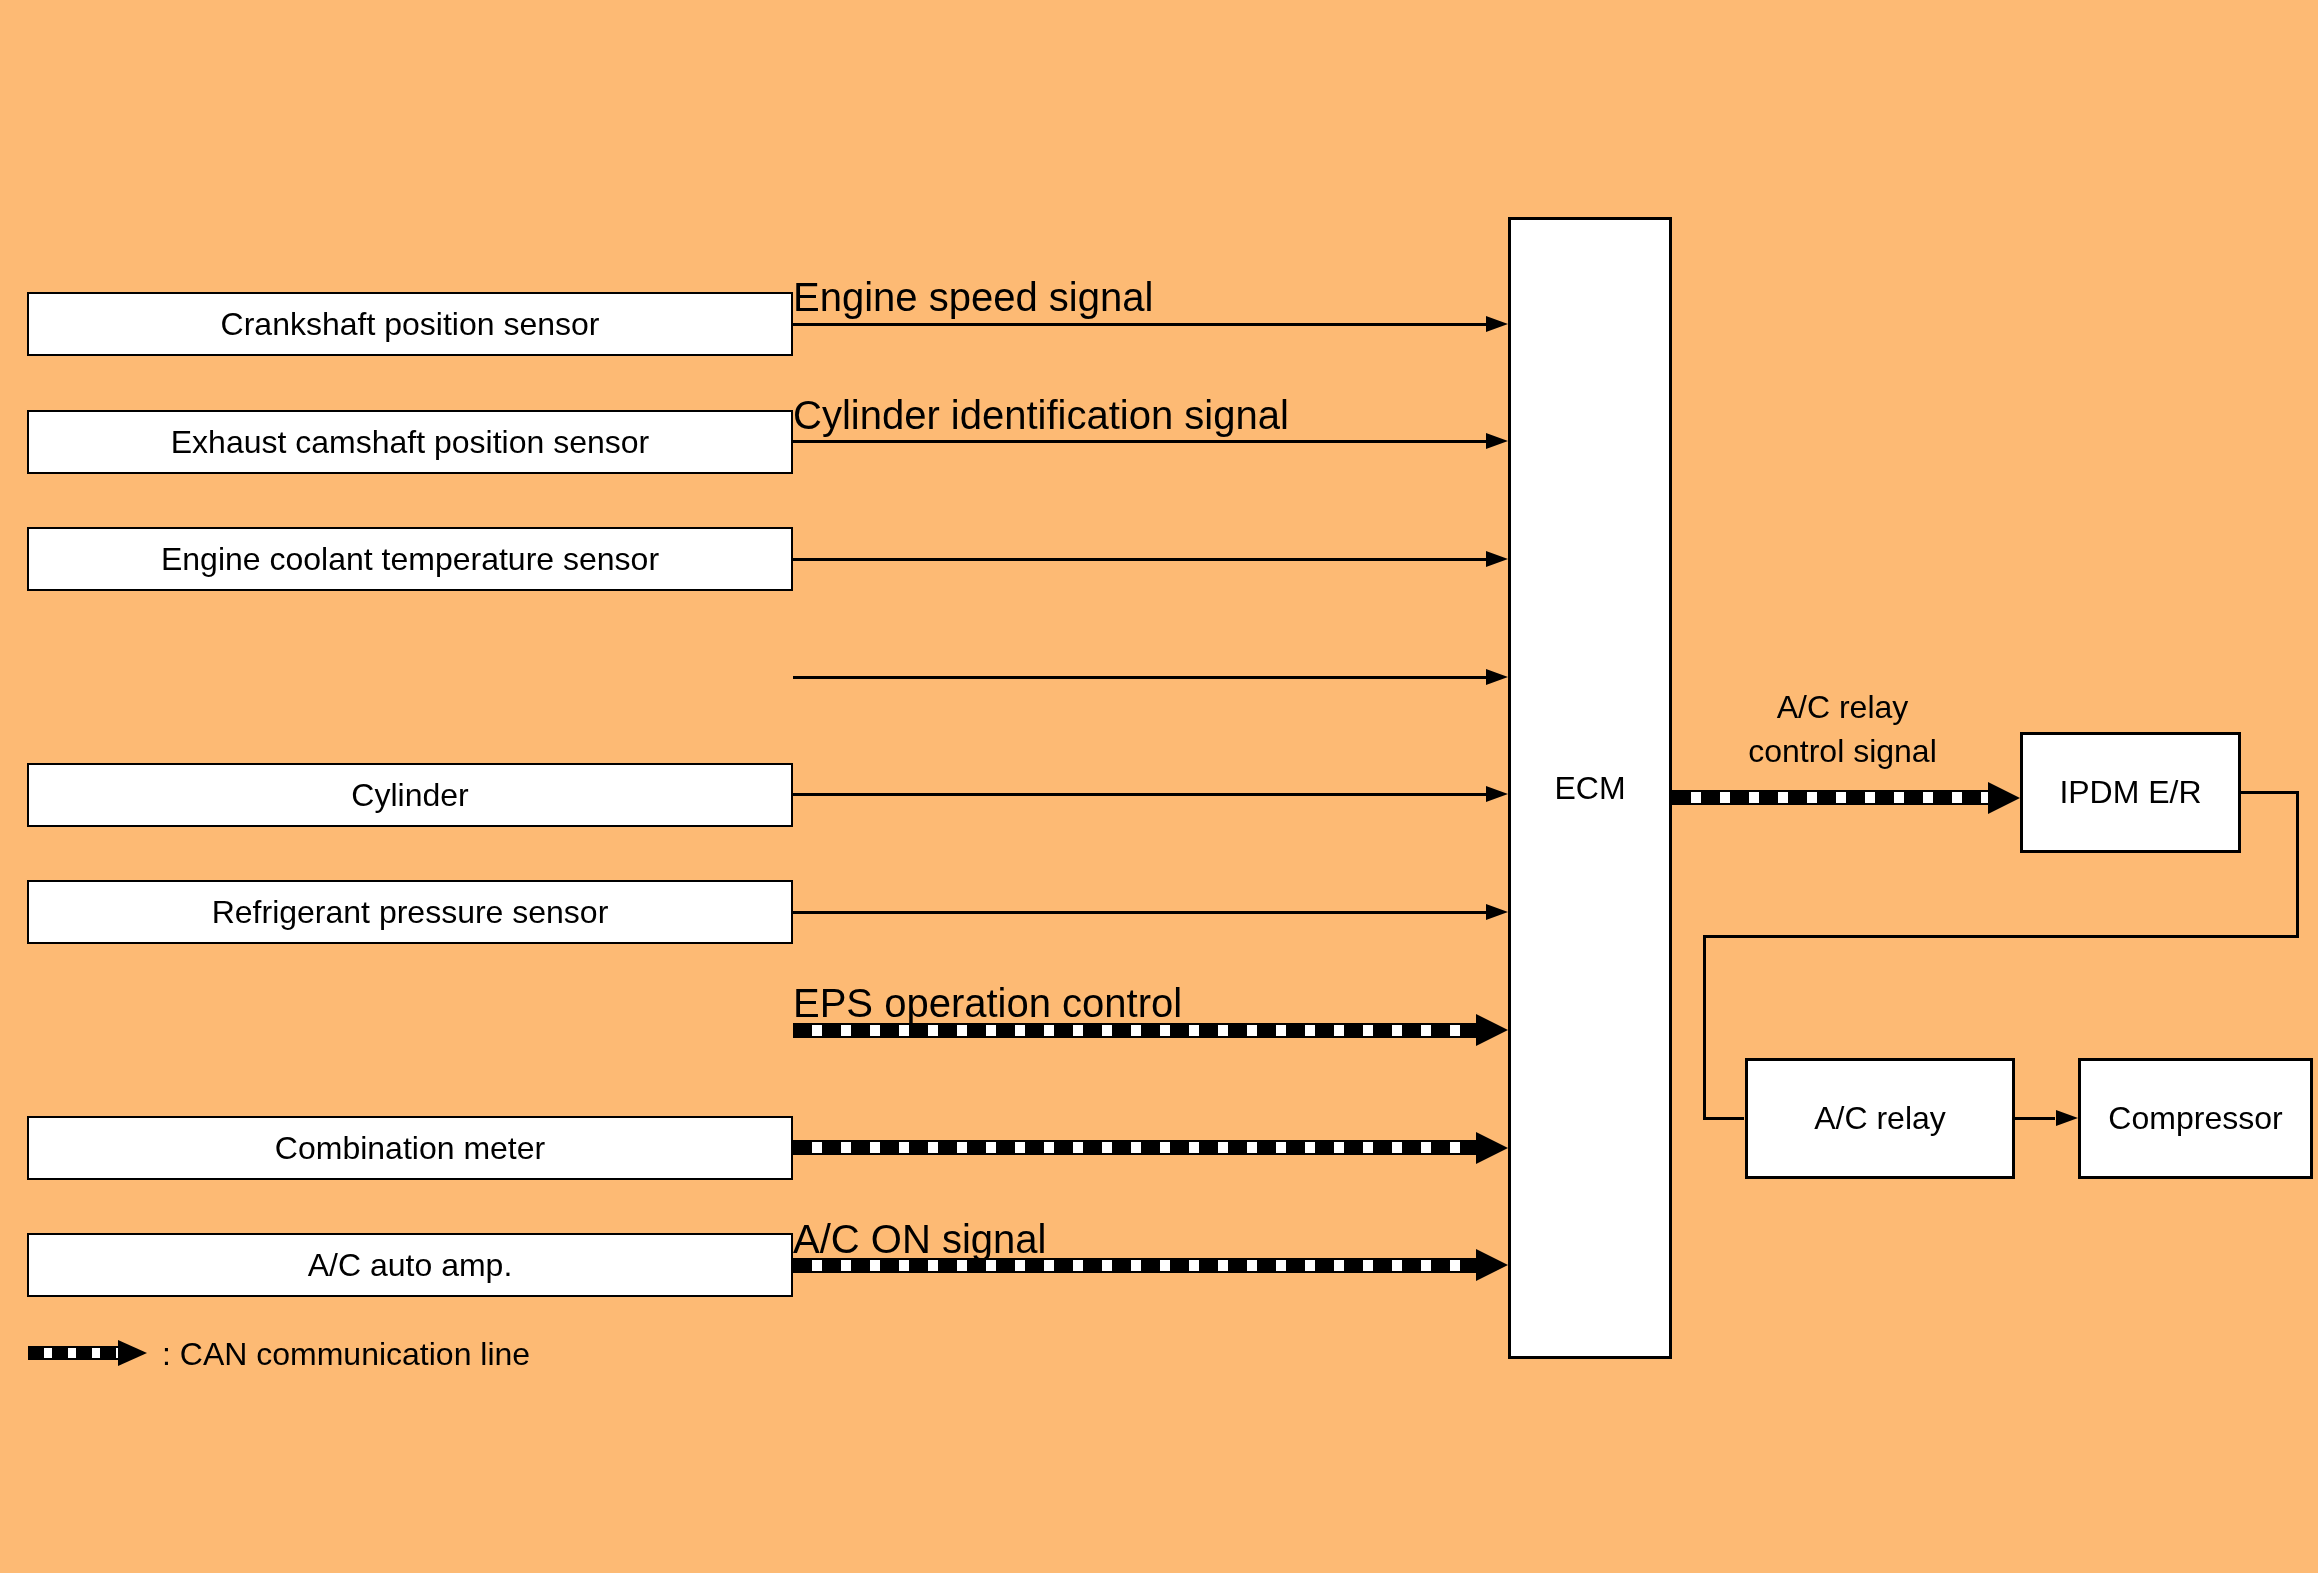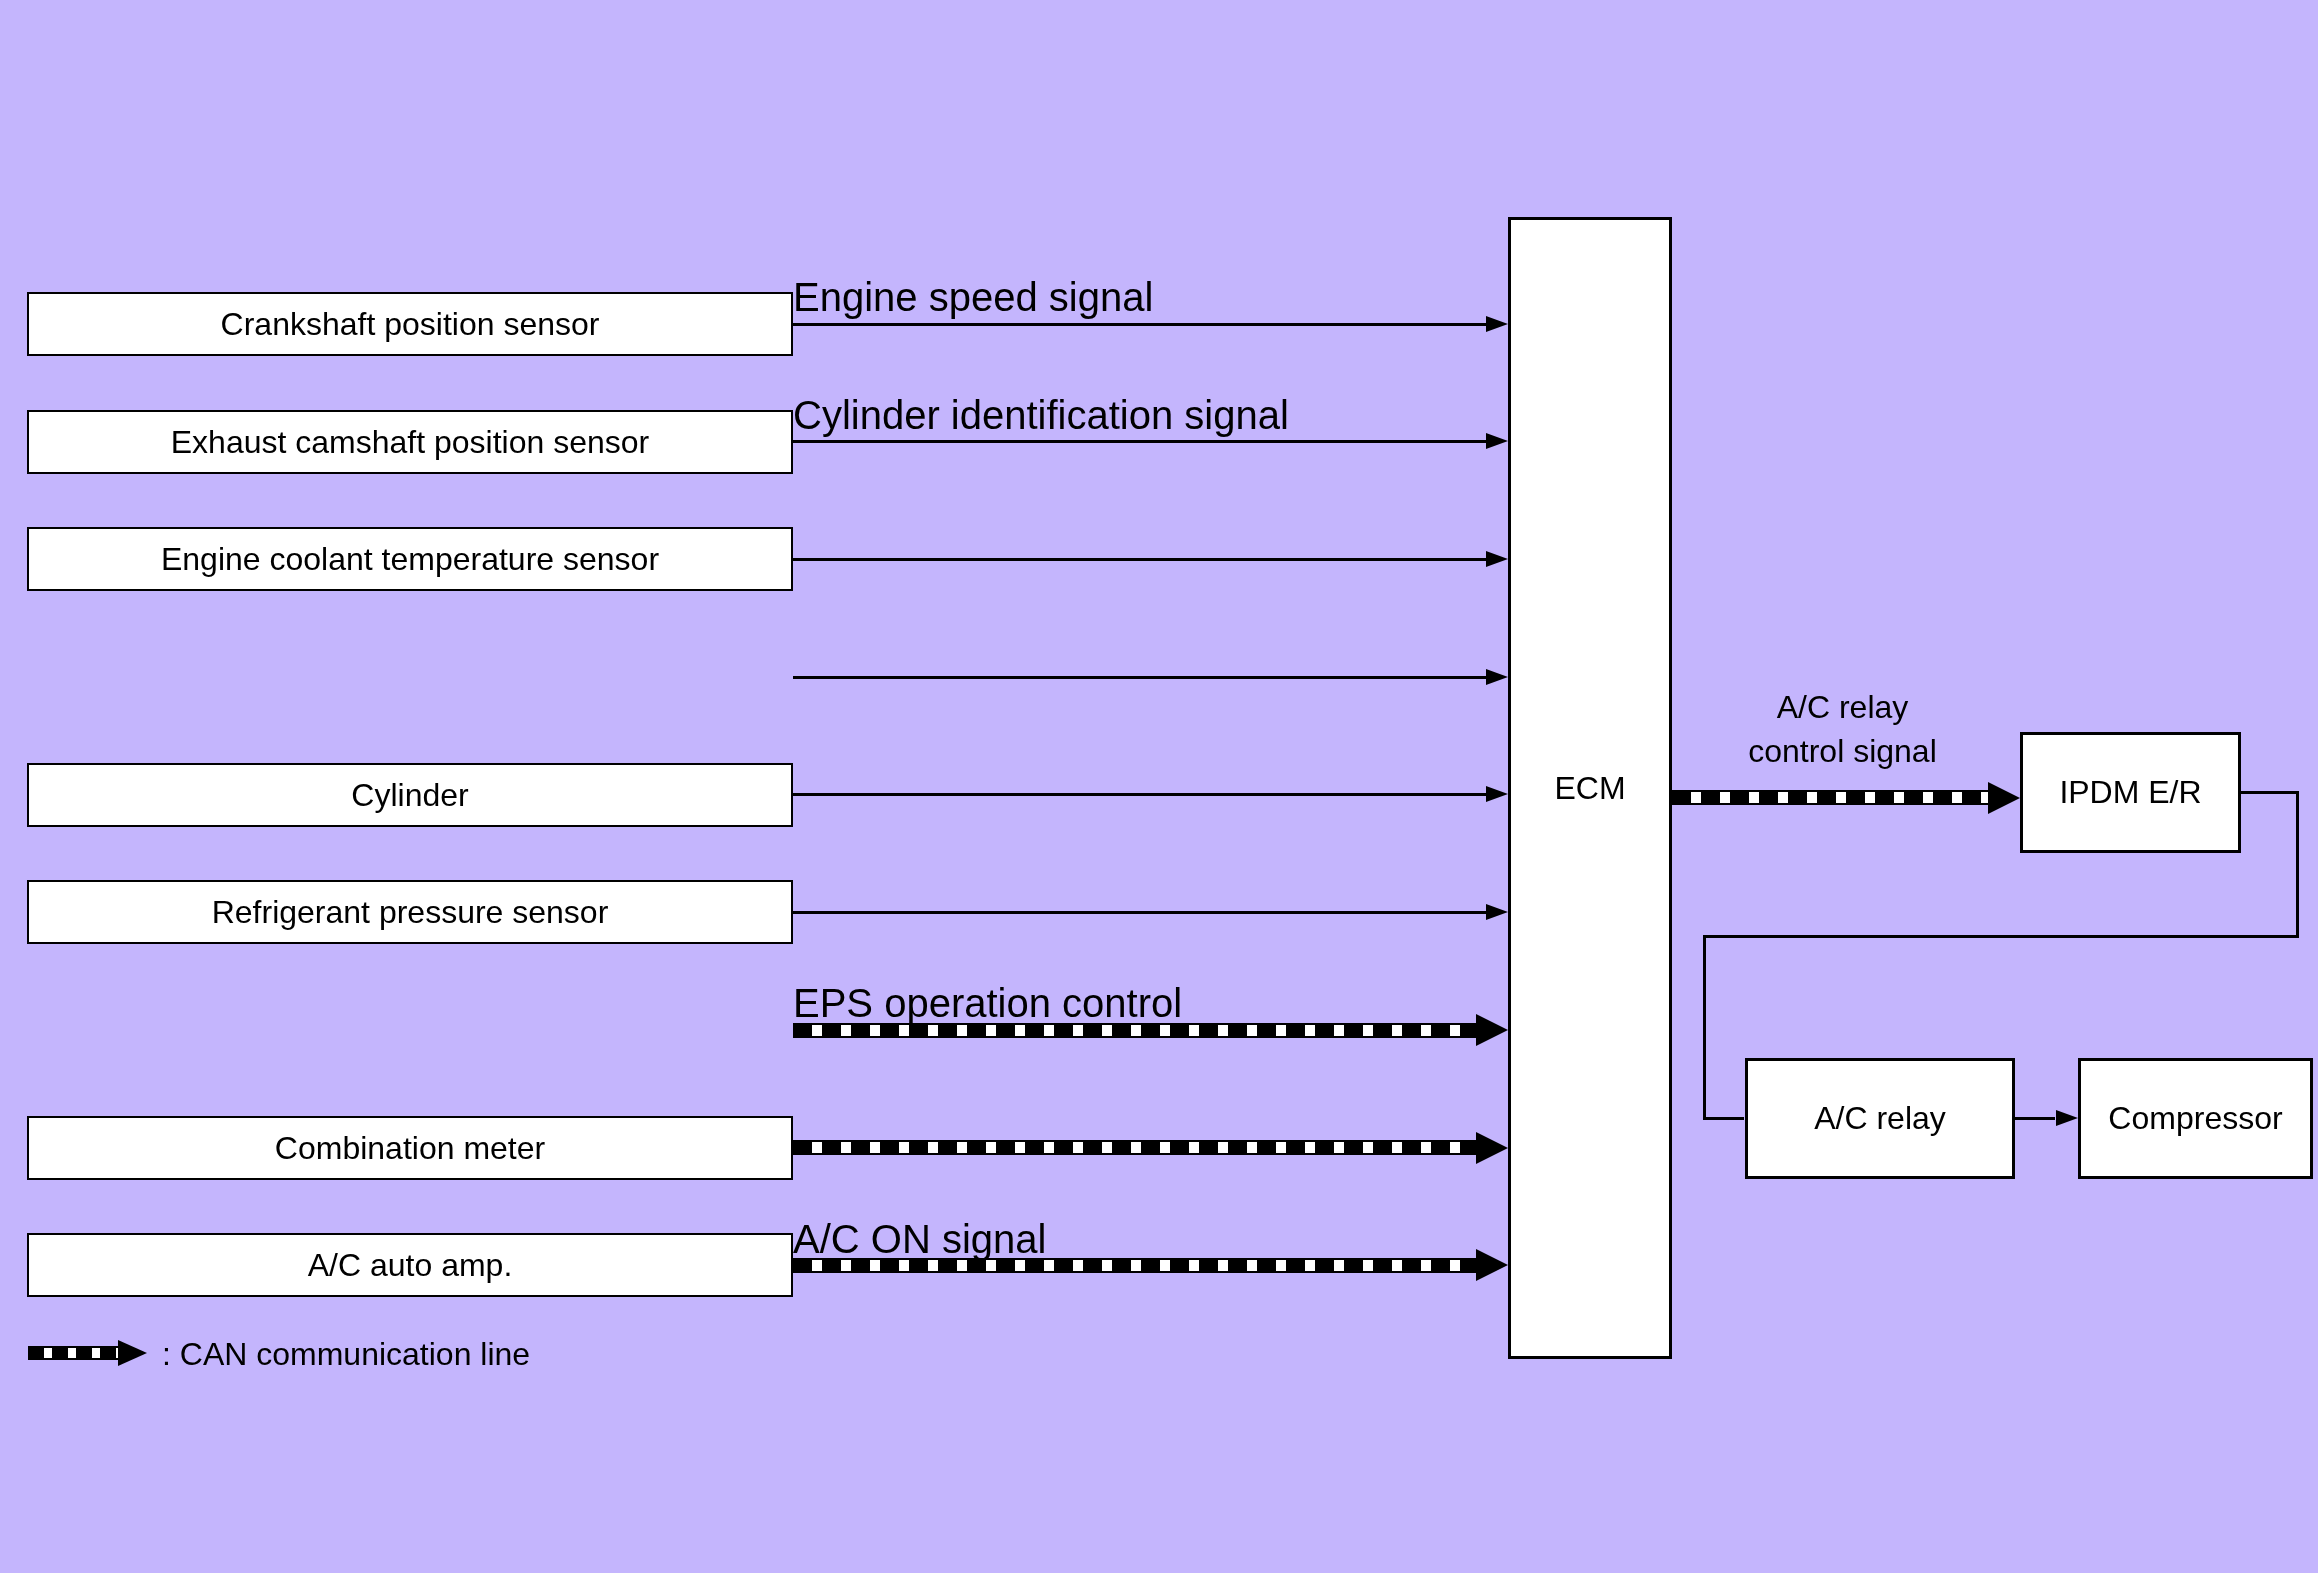--- a/index.html
+++ b/index.html
@@ -4,21 +4,21 @@
 <style>
   html, body {
     margin: 0;
     padding: 0;
     background: #ffffff;
   }
   #canvas {
     position: relative;
     width: 2319px;
     height: 1573px;
-    background: #c4b5fd;
+    background: #fdba74;
     font-family: "Liberation Sans", sans-serif;
     color: #000000;
     overflow: hidden;
   }
   .box {
     position: absolute;
     background: #ffffff;
     border: 2.9px solid #000000;
     box-sizing: border-box;
     display: flex;

